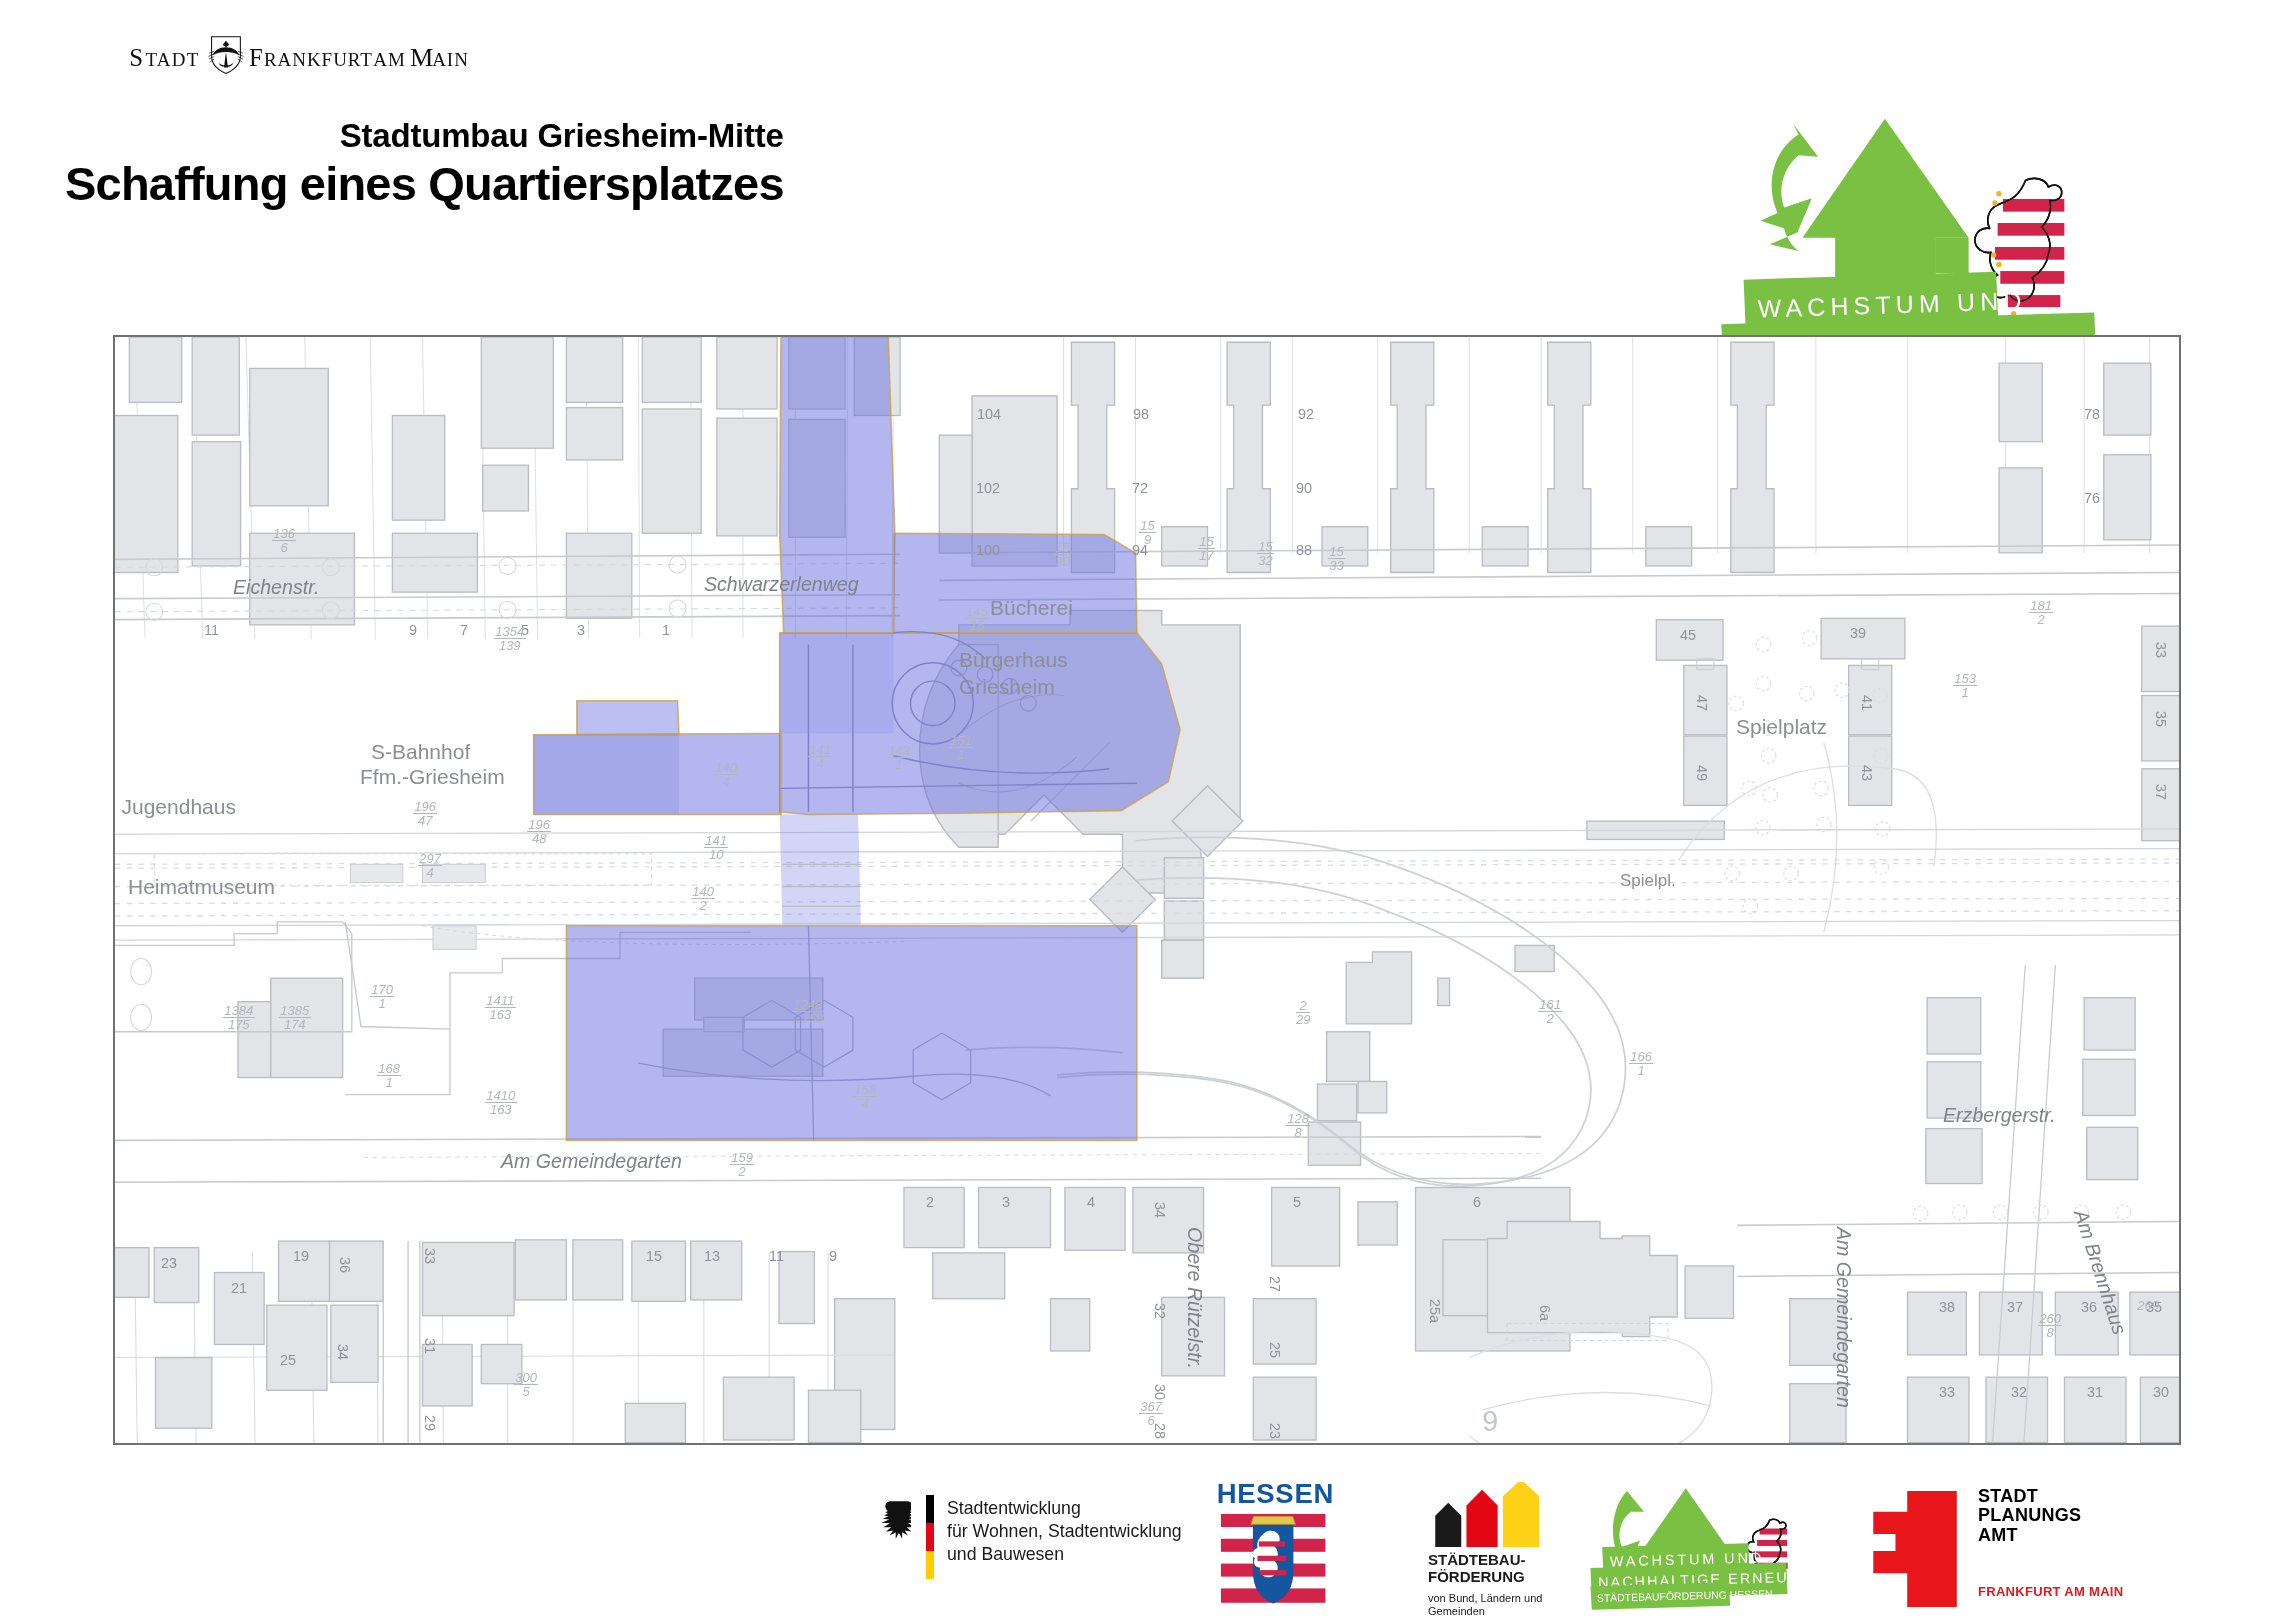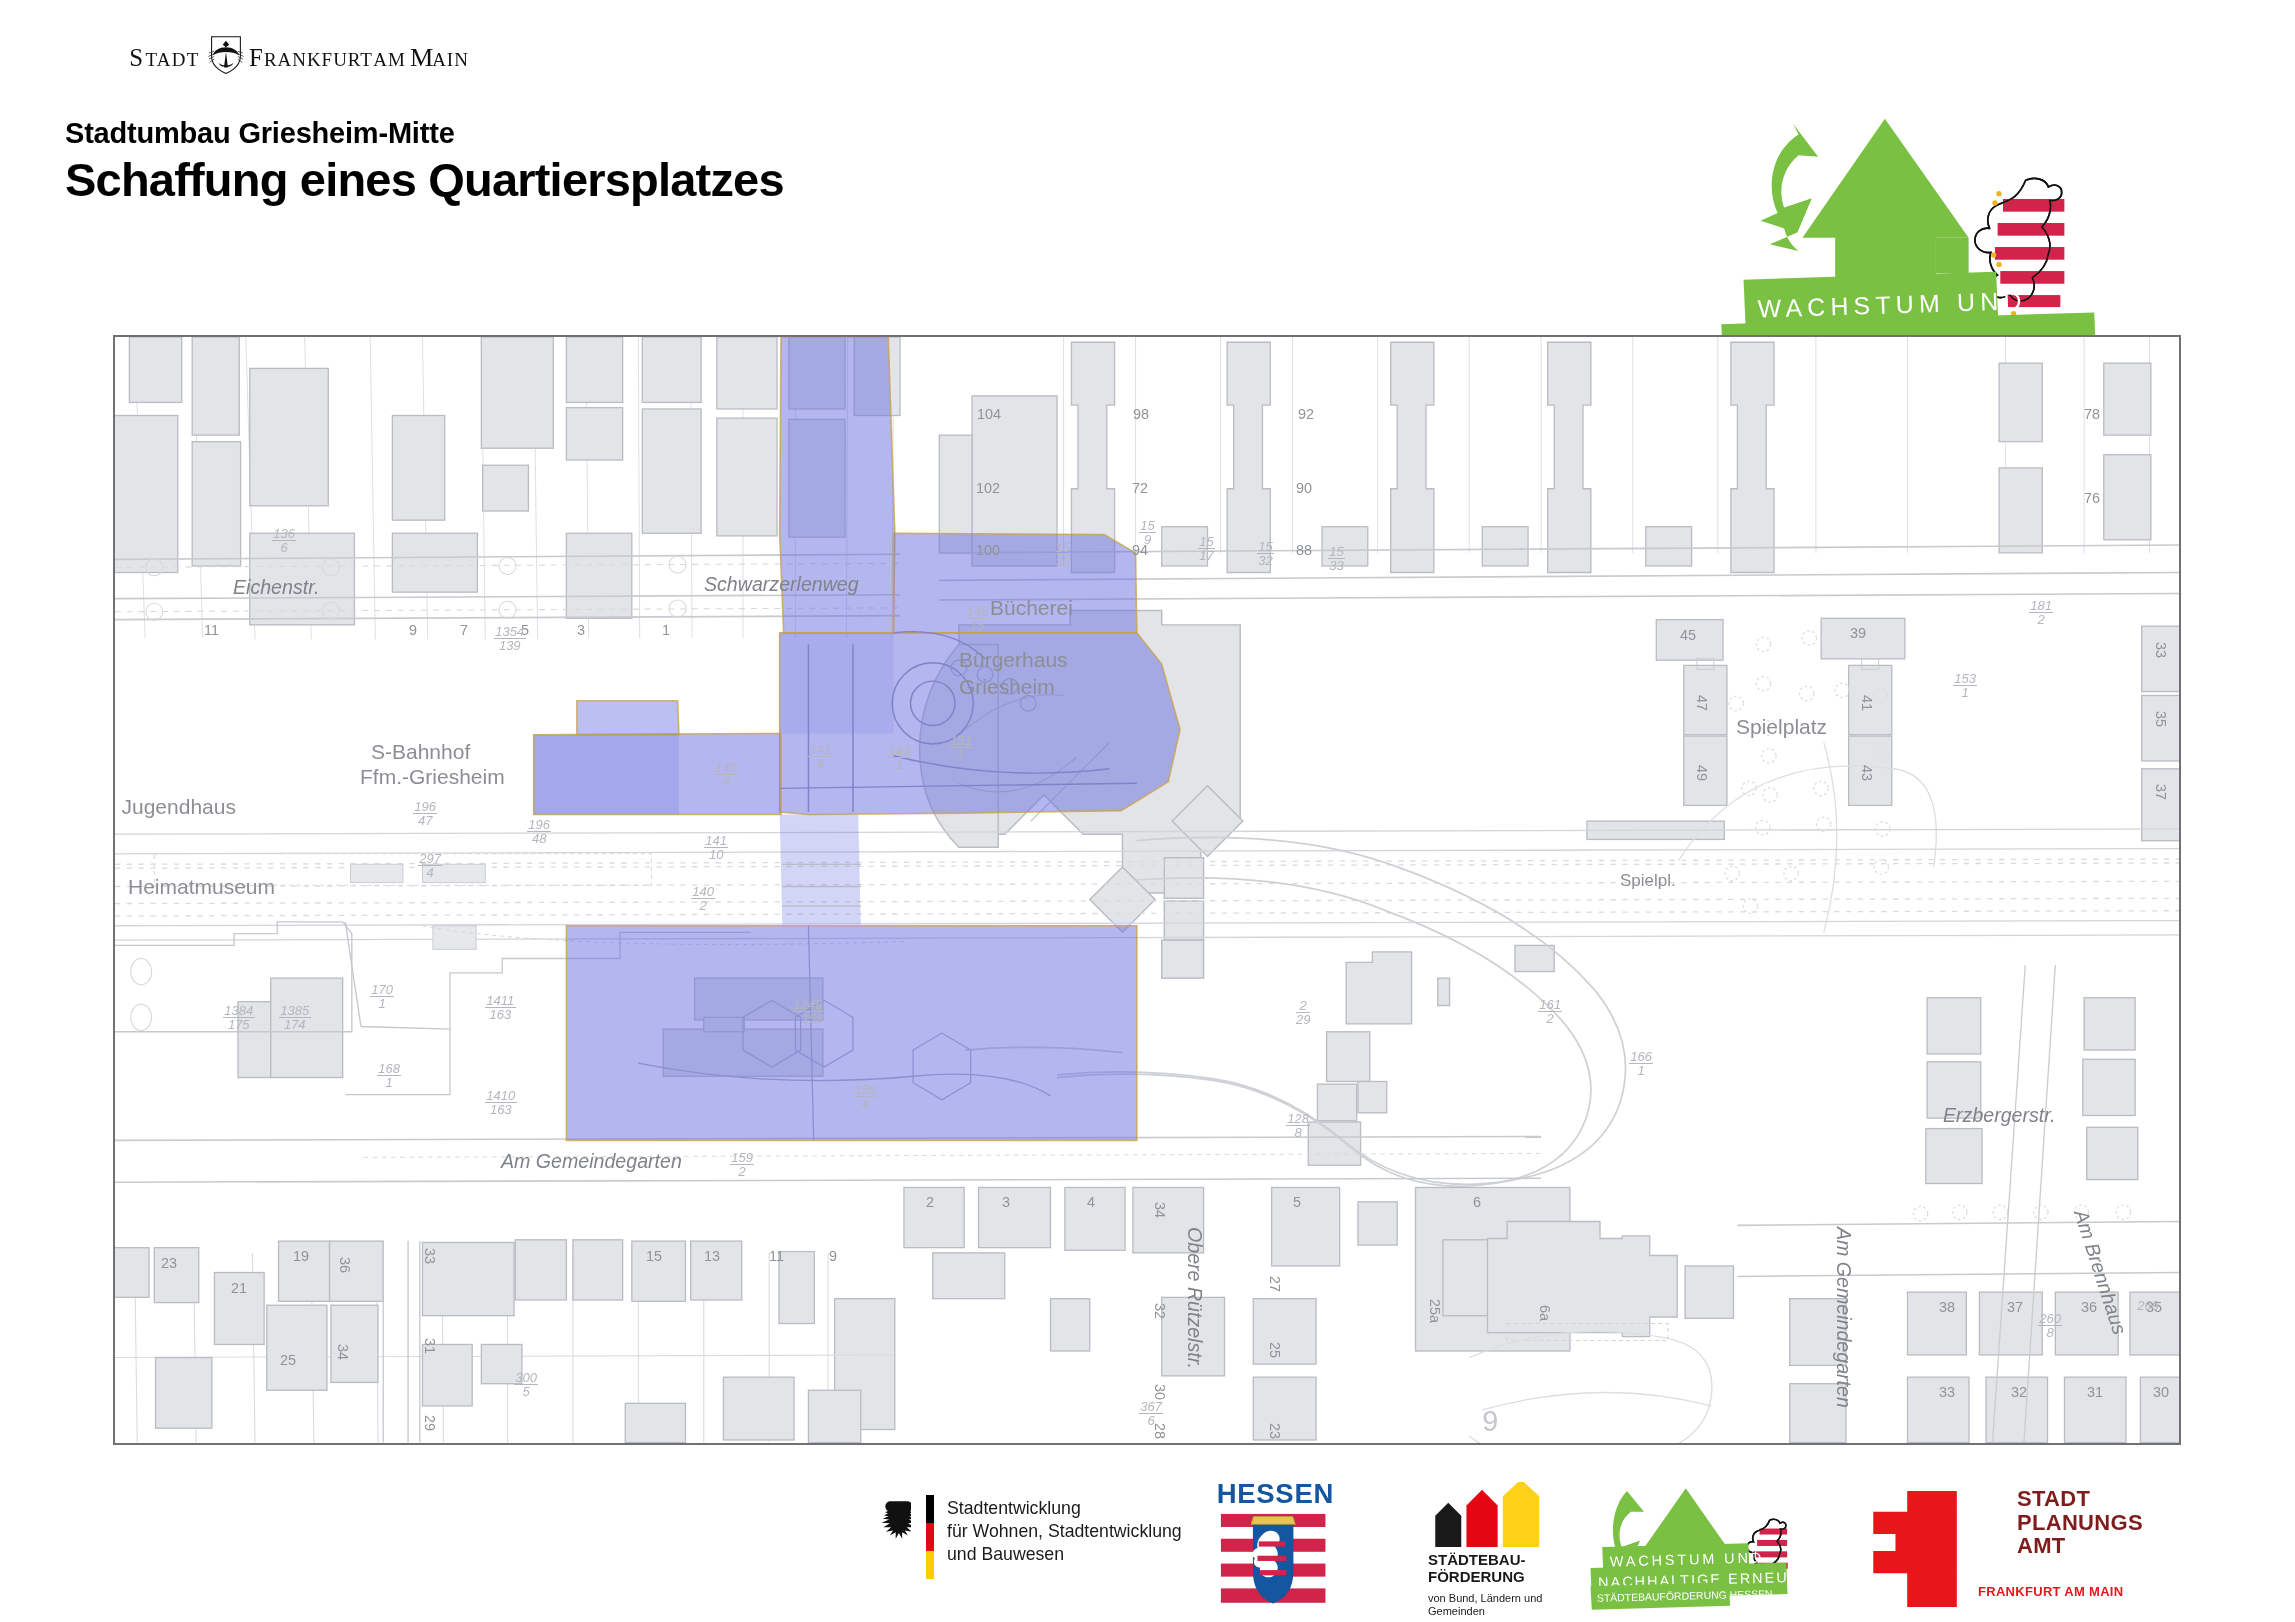--- a/index.html
+++ b/index.html
@@ -4,21 +4,21 @@
 <style>
   html,body{margin:0;padding:0;background:#ffffff;}
   body{width:2295px;height:1622px;position:relative;overflow:hidden;
        font-family:"Liberation Sans",sans-serif;color:#000;}
 
   
   #city-logo{position:absolute;left:97px;top:34px;width:419px;height:41px;}
   #city-logo svg{display:block;}
 
   #title-block{position:absolute;left:65px;top:118px;}
-  #subtitle{font-size:29px;font-weight:bold;letter-spacing:-0.2px;line-height:1.1;}
+  #subtitle{font-size:33px;font-weight:bold;letter-spacing:-0.2px;line-height:1.1;text-align:right;}
   #maintitle{font-size:47px;font-weight:bold;letter-spacing:-0.8px;line-height:1.12;margin-top:3.9px;}
 
   
   #program-logo{position:absolute;left:1720px;top:116px;width:458px;height:275px;}
 
   
   #map-frame{position:absolute;left:113px;top:335px;width:2064px;height:1106px;
              border:2.6px solid #6f7173;background:#ffffff;overflow:hidden;}
   #map-canvas{position:absolute;inset:0;}
   .mlabel{position:absolute;color:#8d9096;font-family:"Liberation Sans",sans-serif;
@@ -44,21 +44,21 @@
   #hessen{left:1213px;top:3.3px;width:121px;height:134px;}
   #hessen .htxt{font-size:27.5px;font-weight:bold;color:#1456a0;letter-spacing:0.7px;text-align:right;}
 
   #staedtebau{left:1428px;top:6.5px;width:177px;height:131px;}
   #staedtebau .stxt{position:absolute;left:0;top:69px;font-size:15px;font-weight:bold;line-height:1.18;color:#1a1a1a;}
   #staedtebau .ssub{position:absolute;left:0;top:110px;font-size:11px;line-height:1.25;color:#1a1a1a;}
 
   #wachstum2{left:1590px;top:11.8px;width:262px;height:124px;}
 
   #spa{left:1868px;top:11.8px;width:294px;height:124px;}
-  #spa .spa-txt{position:absolute;left:110px;top:0px;color:#7f1d1d;font-weight:bold;font-size:22px;line-height:1.08;letter-spacing:0.3px;margin-left:39px;}
+  #spa .spa-txt{position:absolute;left:110px;top:0px;color:#000000;font-weight:bold;font-size:18px;line-height:1.08;letter-spacing:0.3px;}
   #spa .spa-sub{position:absolute;left:110px;top:97px;color:#e8161a;font-weight:bold;font-size:13px;letter-spacing:0.3px;}
 </style>
 </head>
 <body>
 
 <div id="city-logo" title="Stadt Frankfurt am Main">
   <svg viewBox="0 0 640 62" width="419" height="41" aria-hidden="true">
 
     <g>
       <path d="M175 4 h44 v30 c0 18 -22 26 -22 26 s-22 -8 -22 -26 z" fill="#fff" stroke="#111" stroke-width="1.6"></path>

